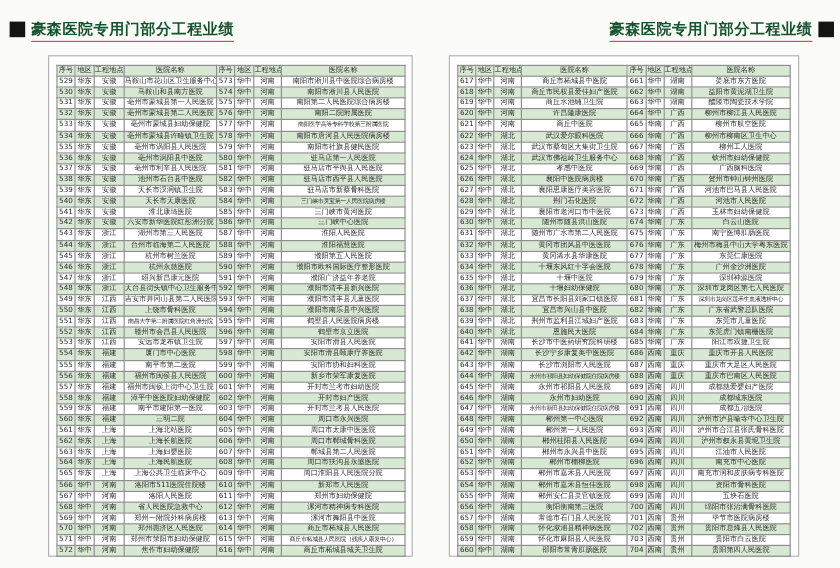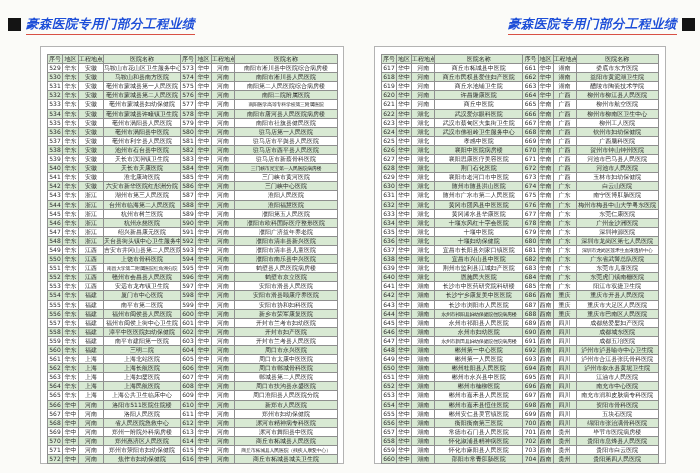--- a/index.html
+++ b/index.html
@@ -7,23 +7,23 @@
     width:700px;height:473px;position:relative;
     background:#fbfbf8;
     font-family:"DejaVu Sans","Liberation Sans",sans-serif;
     overflow:hidden;
   }
   .hdr{position:absolute;top:16px;display:flex;align-items:flex-start;gap:5px;}
   .hdr-left{left:8px;}
   .hdr-right{right:5px;}
   .block{width:13px;height:13px;background:#141414;margin-top:2px;flex:0 0 auto;}
   .title{
-    font-size:12.5px;font-weight:bold;color:#1d4ed8;
+    font-size:12.5px;font-weight:bold;color:#14532d;
     border-bottom:1.5px solid #d85044;padding-bottom:1px;
-    letter-spacing:0.5px;white-space:nowrap;font-style:italic;
+    letter-spacing:0.5px;white-space:nowrap;
   }
   .page{
     position:absolute;top:46px;height:418px;background:#ffffff;
     border:1px solid #b3b3b3;box-sizing:border-box;padding:7px 6px;
   }
   #page1{left:40px;width:304px;}
   #page2{left:374px;width:292px;}
   table{border-collapse:collapse;table-layout:fixed;width:100%;}
   th,td{
     border:0.6px solid #8f8f8f;

